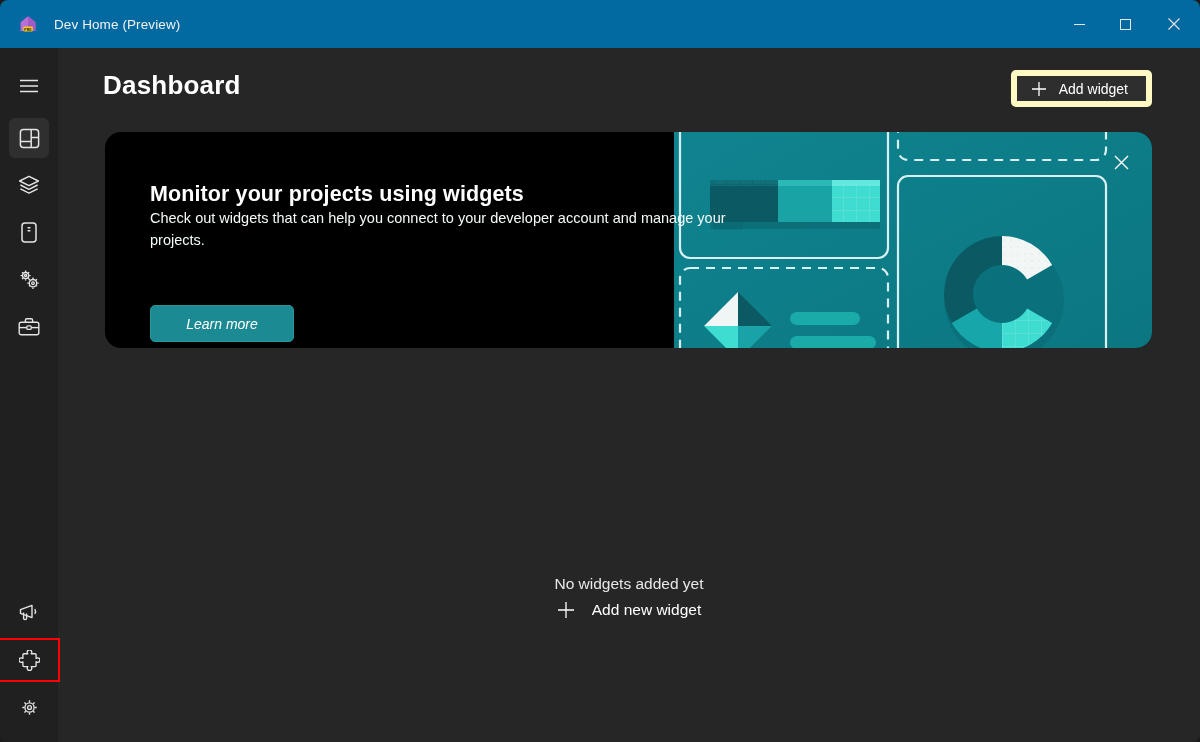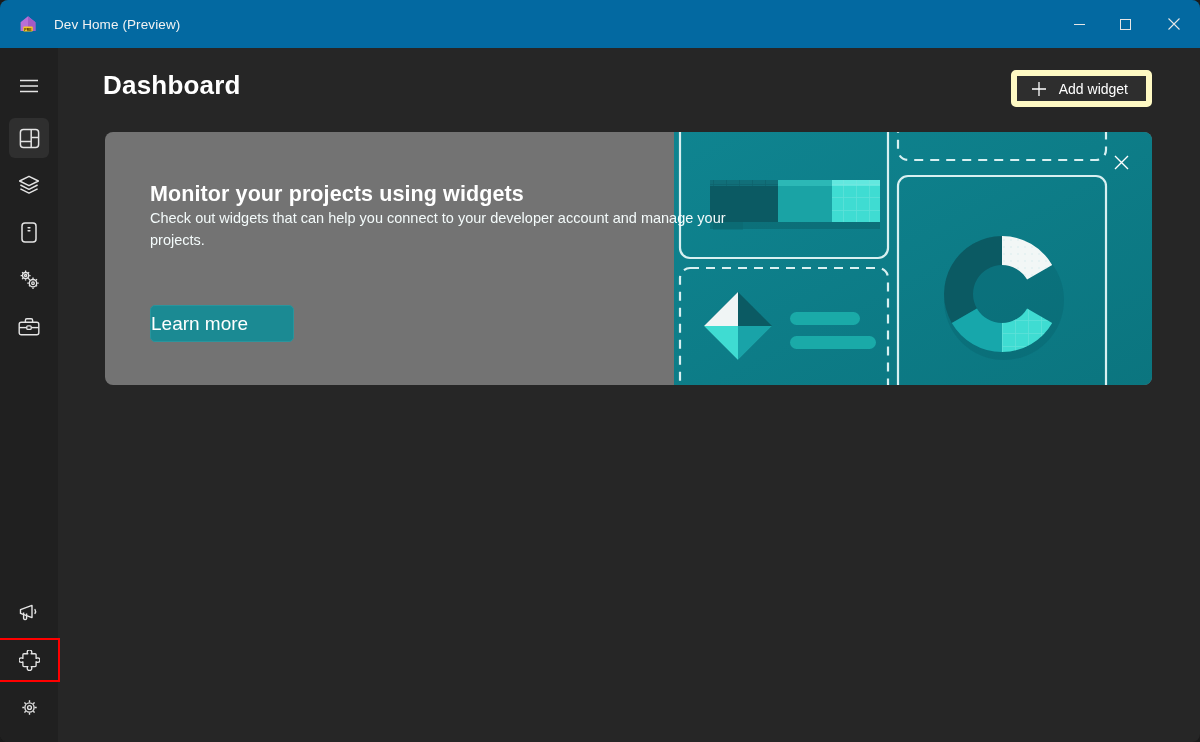--- a/index.html
+++ b/index.html
@@ -109,23 +109,23 @@
     padding: 0 18px 0 14px;
     color: #ffffff;
     font-size: 14px;
   }
   .add-widget-btn .plus { margin-right: 12px; display: flex; }
 
   
   .banner {
     position: absolute;
     left: 105px; top: 132px;
-    width: 1047px; height: 253px;
-    background: #737373;
-    border-radius: 8px;
+    width: 1047px; height: 216px;
+    background: #000000;
+    border-radius: 16px;
     overflow: hidden;
   }
   .banner-text { position: absolute; left: 45px; top: 50px; width: 590px; }
   .banner-title {
     color: #ffffff;
     font-size: 21.5px;
     font-weight: bold;
     letter-spacing: .1px;
   }
   .banner-sub {
@@ -133,23 +133,24 @@
     color: #f4fbfb;
     font-size: 14.5px;
     line-height: 22px;
   }
   .learn-more {
     position: absolute; left: 45px; top: 173px;
     width: 144px; height: 37px;
     background: #1b8a93;
     border: 1px solid #2b949c;
     border-radius: 5px;
-    display: flex; align-items: center; 
-    color: #ffffff;
-    font-size: 19px;
+    display: flex; align-items: center; justify-content: center;
+    color: #ffffff;
+    font-size: 14px;
+    font-style: italic;
   }
   .banner-close {
     position: absolute; right: 16px; top: 15px;
     width: 30px; height: 30px;
     display: flex; align-items: center; justify-content: center;
     color: #ffffff;
   }
   .banner-art {
     position: absolute; right: 0; top: 0;
     width: 478px; height: 253px;
@@ -377,14 +378,25 @@
       <span>Learn more</span>
     </div>
 
     <div class="banner-close">
       <svg width="15" height="15" viewBox="0 0 15 15">
         <path d="M1 1 L14 14 M14 1 L1 14" stroke="#ffffff" stroke-width="1.4" fill="none"></path>
       </svg>
     </div>
   </div>
 
+  <div class="empty-state">
+    <div class="empty-title">No widgets added yet</div>
+    <div class="empty-add">
+      <span class="plus">
+        <svg width="18" height="18" viewBox="0 0 18 18">
+          <path d="M9 1 V17 M1 9 H17" stroke="#ffffff" stroke-width="1.3"></path>
+        </svg>
+      </span>
+      <span>Add new widget</span>
+    </div>
+  </div>
 
 </div>
 
 </body></html>

